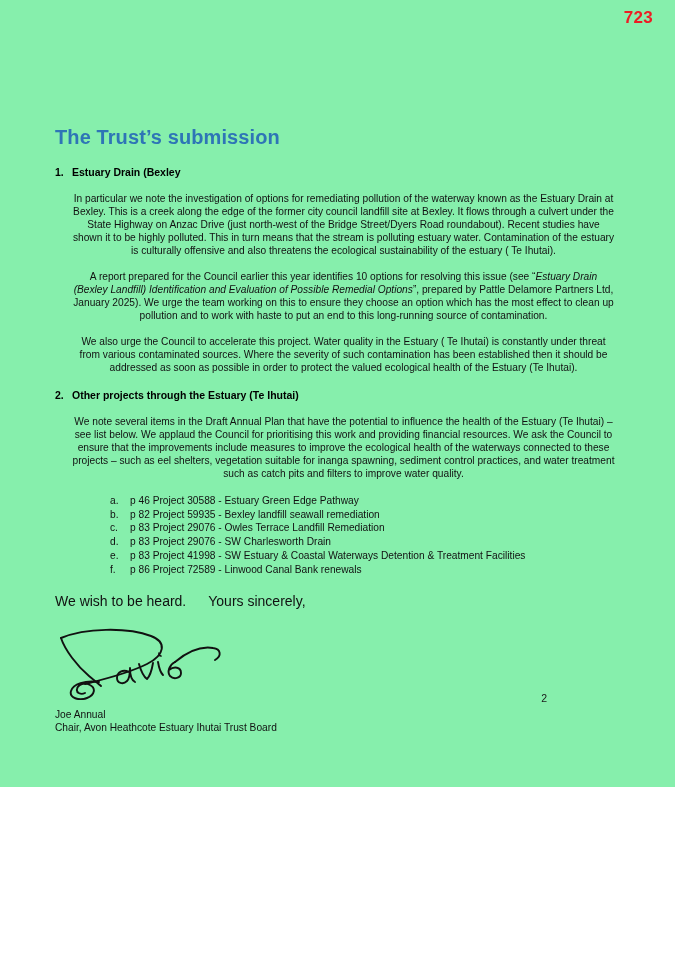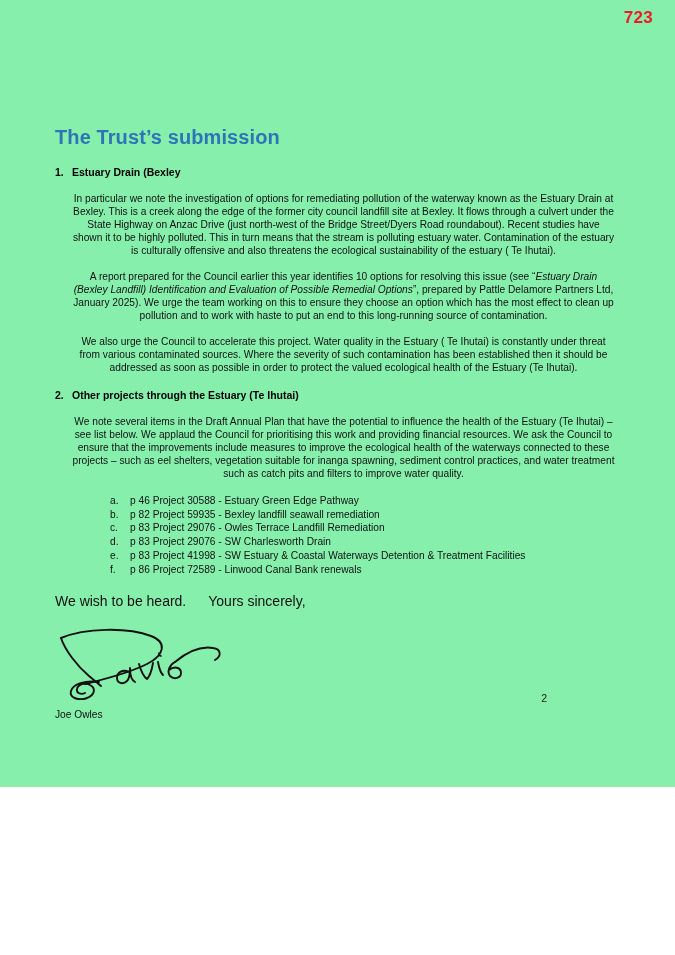--- a/index.html
+++ b/index.html
@@ -242,20 +242,21 @@
           <path d="M104 31 C104 33, 105 34, 106 34" stroke-width="1.7"></path>
 
           <path d="M114 48 C119 44, 126 45, 126 51 C126 56, 119 58, 115 54 C112 50, 114 43, 120 40" stroke-width="1.9"></path>
 
           <path d="M120 40 C132 30, 146 24, 158 26 C166 27, 167 34, 160 38" stroke-width="1.9"></path>
         </g>
       </svg>
     </div>
 
     <div class="signoff">
-      <div>Joe Owles</div>
+      <div>Joe Annual</div>
+      <div>Chair, Avon Heathcote Estuary Ihutai Trust Board</div>
     </div>
 
   </div>
 
   <div class="page-number">2</div>
 
 </div>
 
 </body></html>

